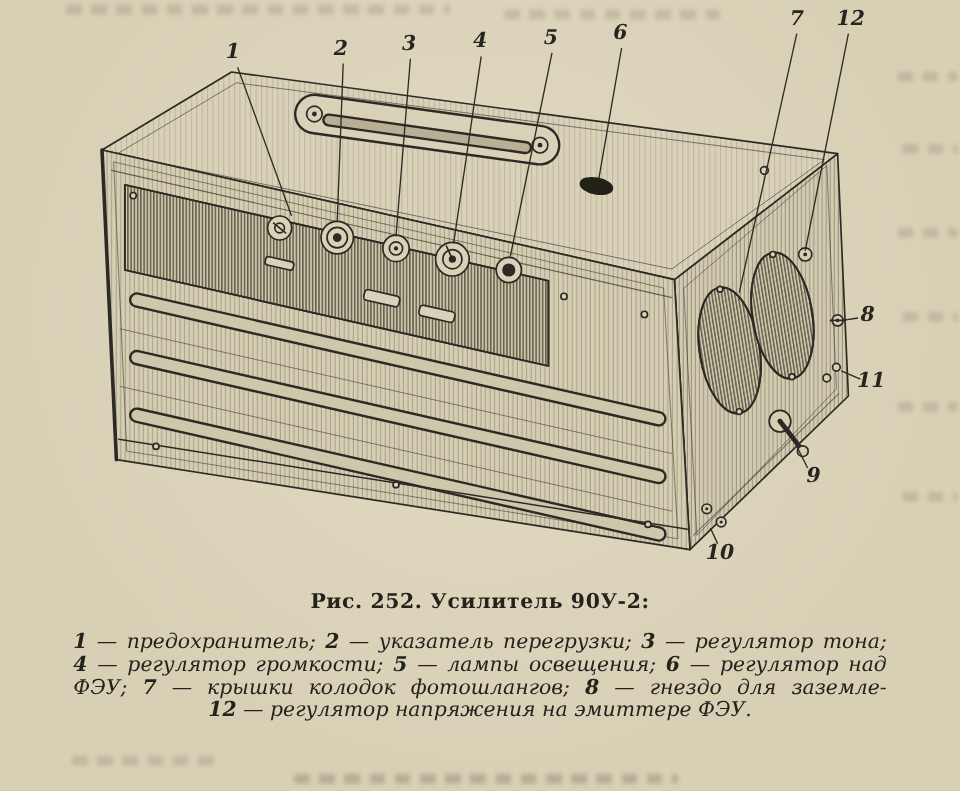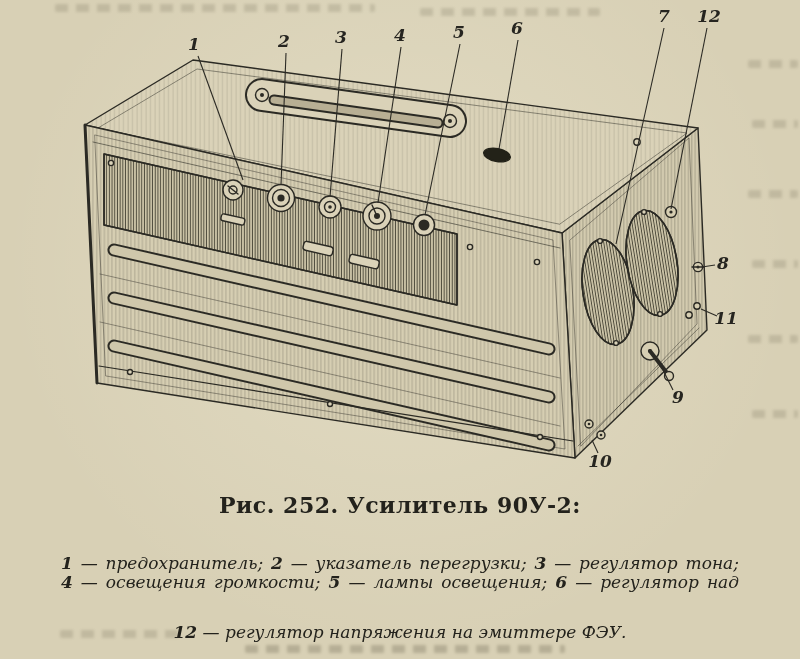--- a/index.html
+++ b/index.html
@@ -13,28 +13,28 @@
   }
   .figure-area{position:absolute;left:0;top:0;width:800px;height:490px;}
   .figure-area svg{position:absolute;left:0;top:0;}
   .callout-num{
     position:absolute;transform:translate(-50%,-50%);
     font-family:"DejaVu Serif",serif;font-style:italic;font-weight:700;
     font-size:17px;line-height:1;color:#262520;
   }
   .figure-caption{
     position:absolute;top:492px;left:0;width:800px;text-align:center;
-    font-weight:700;font-size:22px;letter-spacing:0.5px;color:#23221c;
+    font-weight:700;font-size:17px;letter-spacing:0.5px;color:#23221c;
   }
   .figure-legend{
-    position:absolute;top:554px;left:61px;width:678px;
+    position:absolute;top:526px;left:61px;width:678px;
     font-style:italic;font-size:17px;line-height:19px;color:#23221c;
   }
   .legend-line{text-align:justify;text-align-last:justify;}
-  .legend-line.centered{text-align-last:center;margin-top:31px;}
+  .legend-line.centered{text-align-last:center;}
   .legend-line b{font-weight:700;font-style:italic;}
   
   .bleed{
     position:absolute;height:8px;border-radius:2px;pointer-events:none;
     background:repeating-linear-gradient(90deg,#3f3a26 0 13px, transparent 13px 21px);
     filter:blur(1.6px);opacity:0.15;
   }
 </style>
 </head>
 <body>
@@ -240,15 +240,16 @@
     <div class="callout-num" style="left: 723px; top: 263px;">8</div>
     <div class="callout-num" style="left: 726px; top: 318px;">11</div>
     <div class="callout-num" style="left: 678px; top: 397px;">9</div>
     <div class="callout-num" style="left: 600px; top: 461px;">10</div>
   </div>
 
 <div class="figure-caption">Рис. 252. Усилитель 90У-2:</div>
 
 <div class="figure-legend" id="figure-legend">
     <div class="legend-line"><b>1</b><span> — предохранитель; </span><b>2</b><span> — указатель перегрузки; </span><b>3</b><span> — регулятор тона;</span></div>
-    <div class="legend-line"><b>4</b><span> — освещения громкости; </span><b>5</b><span> — лампы освещения; </span><b>6</b><span> — регулятор над</span></div>
+    <div class="legend-line"><b>4</b><span> — регулятор громкости; </span><b>5</b><span> — лампы освещения; </span><b>6</b><span> — регулятор над</span></div>
+    <div class="legend-line"><span>ФЭУ; </span><b>7</b><span> — крышки колодок фотошлангов; </span><b>8</b><span> — гнездо для заземле-</span></div>
     <div class="legend-line centered"><b>12</b><span> — регулятор напряжения на эмиттере ФЭУ.</span></div>
   </div>
 
 </body></html>

